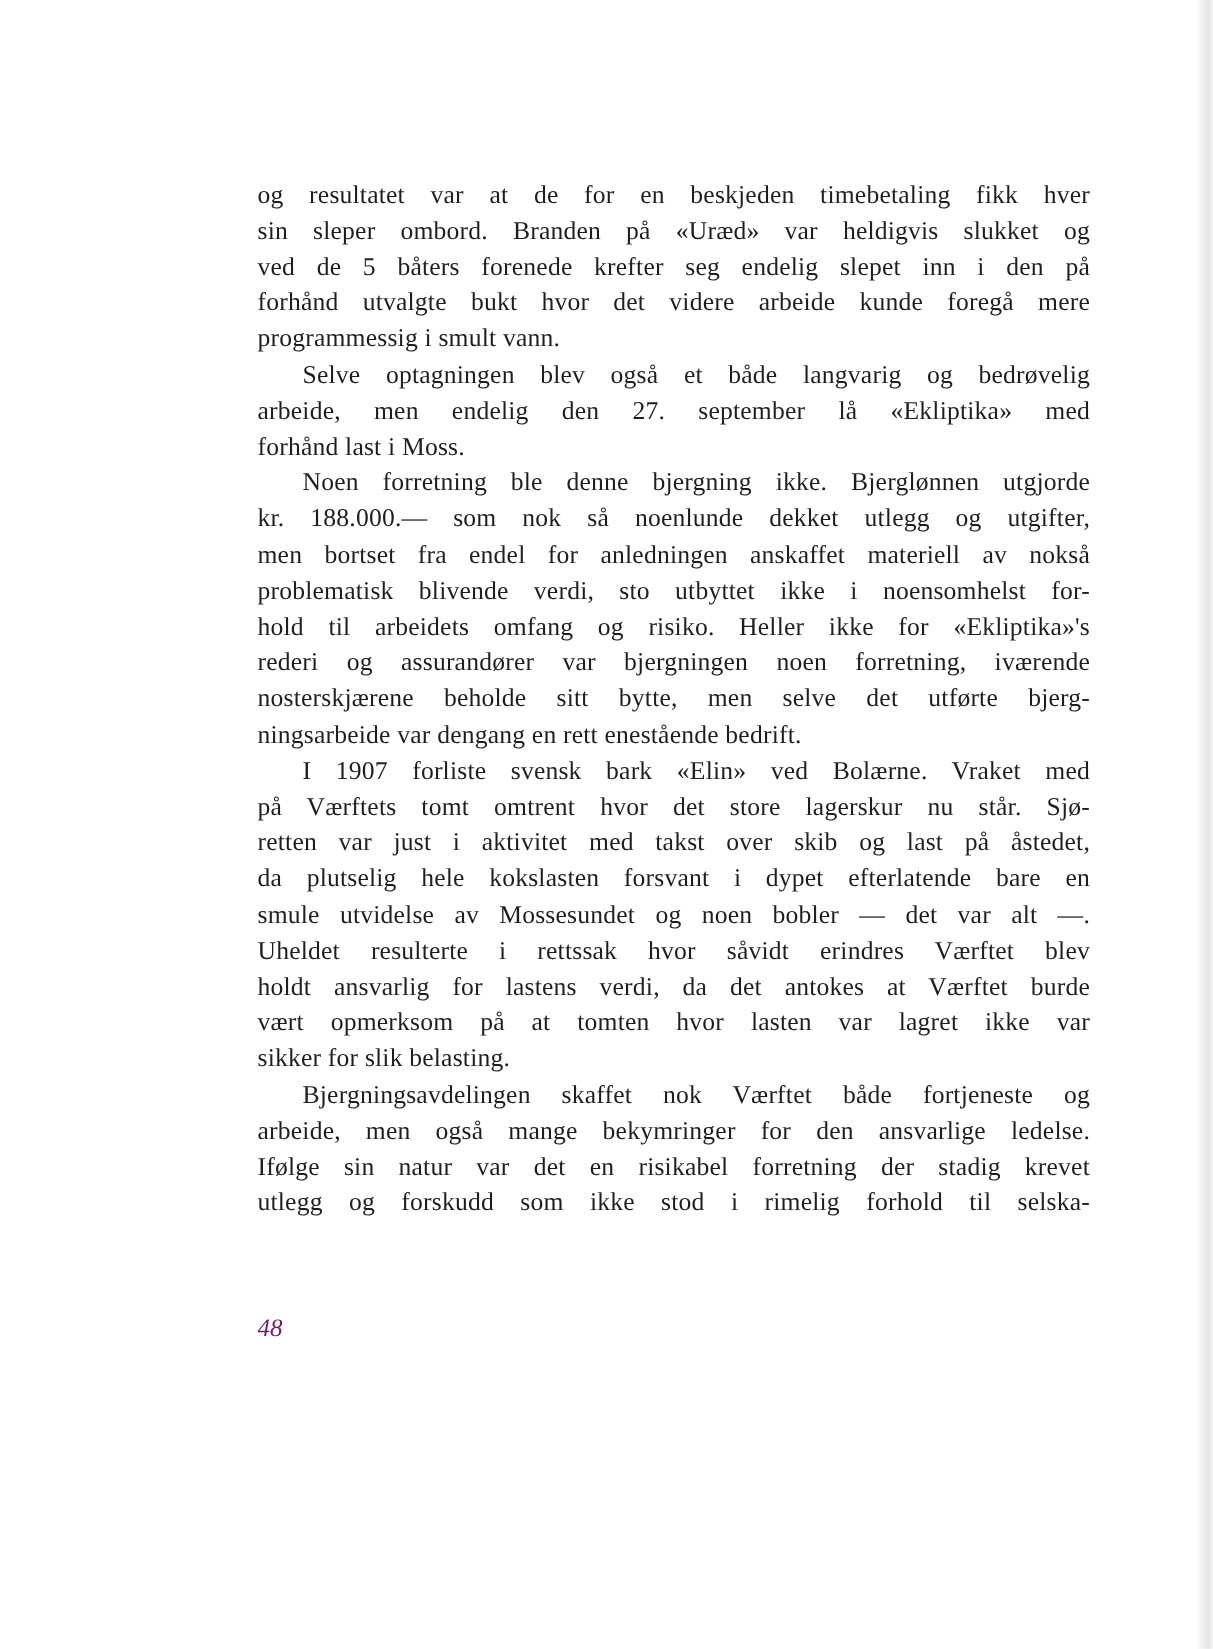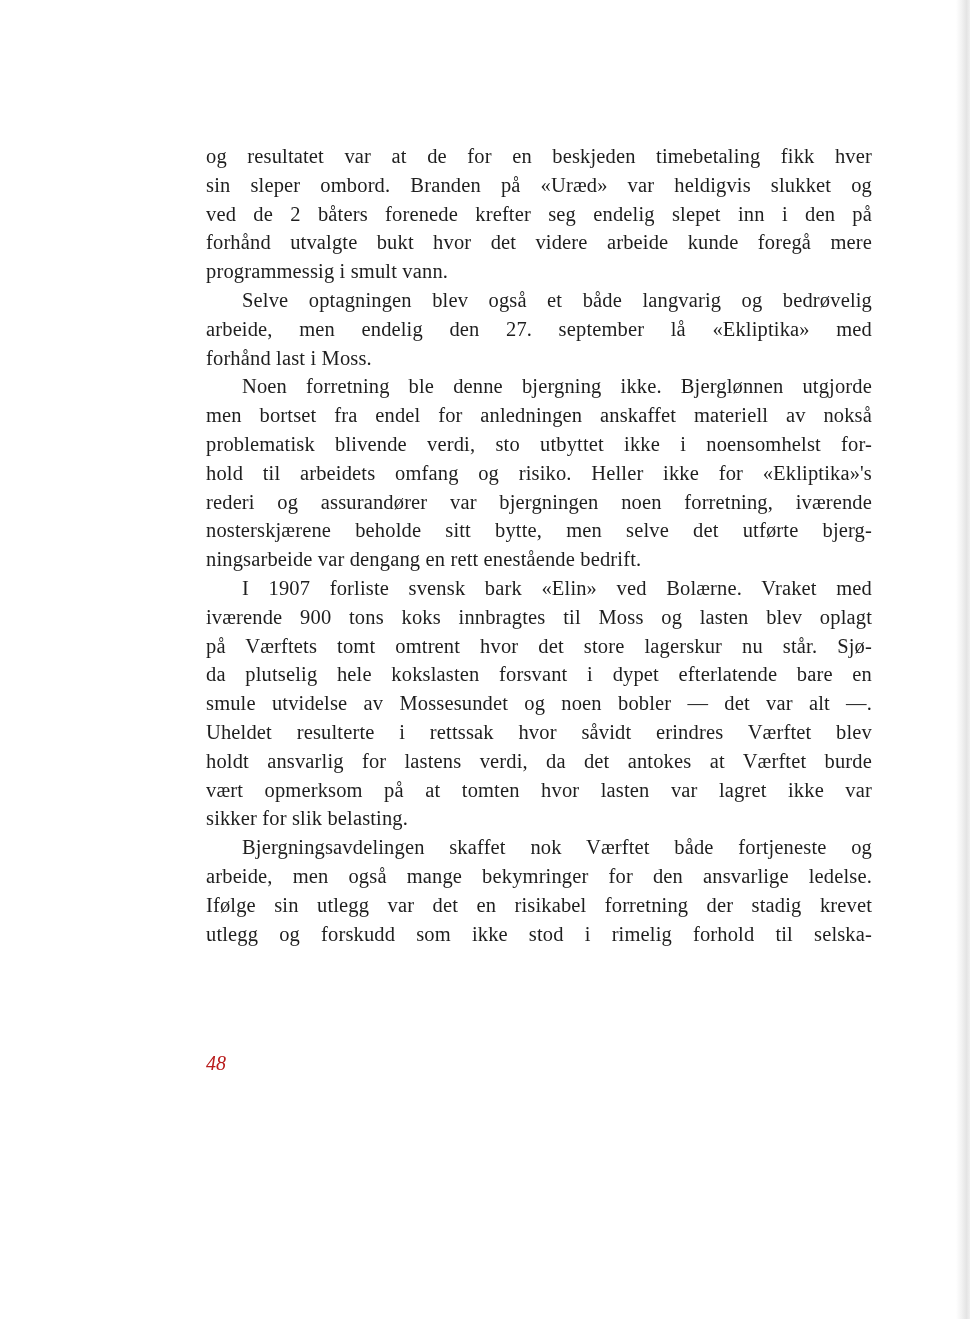--- a/index.html
+++ b/index.html
@@ -53,69 +53,70 @@
     }
     .line.indent {
       padding-left: 36px;
     }
     .page-number {
       position: absolute;
       left: 206px;
       top: 1052px;
       font-size: 20px;
       font-style: italic;
-      color: #b91c1c;
+      color: #701a75;
     }
   </style>
 </head>
 <body>
 
 <div class="page">
   <div class="edge-shadow"></div>
 
   <div class="text-block">
 
     <div>
       <span class="line">og resultatet var at de for en beskjeden timebetaling fikk hver</span>
       <span class="line">sin sleper ombord. Branden på «Uræd» var heldigvis slukket og</span>
-      <span class="line">ved de 2 båters forenede krefter seg endelig slepet inn i den på</span>
+      <span class="line">ved de 5 båters forenede krefter seg endelig slepet inn i den på</span>
       <span class="line">forhånd utvalgte bukt hvor det videre arbeide kunde foregå mere</span>
       <span class="line last">programmessig i smult vann.</span>
     </div>
 
     <div>
       <span class="line indent">Selve optagningen blev også et både langvarig og bedrøvelig</span>
       <span class="line">arbeide, men endelig den 27. september lå «Ekliptika» med</span>
       <span class="line last">forhånd last i Moss.</span>
     </div>
 
     <div>
       <span class="line indent">Noen forretning ble denne bjergning ikke. Bjerglønnen utgjorde</span>
+      <span class="line">kr. 188.000.— som nok så noenlunde dekket utlegg og utgifter,</span>
       <span class="line">men bortset fra endel for anledningen anskaffet materiell av nokså</span>
       <span class="line">problematisk blivende verdi, sto utbyttet ikke i noensomhelst for-</span>
       <span class="line">hold til arbeidets omfang og risiko. Heller ikke for «Ekliptika»'s</span>
       <span class="line">rederi og assurandører var bjergningen noen forretning, iværende</span>
       <span class="line">nosterskjærene beholde sitt bytte, men selve det utførte bjerg-</span>
       <span class="line last">ningsarbeide var dengang en rett enestående bedrift.</span>
     </div>
 
     <div>
       <span class="line indent">I 1907 forliste svensk bark «Elin» ved Bolærne. Vraket med</span>
-      <span class="line">iværende 900 tons koks innbragtes til Moss og lasten blev oplagt</span>
       <span class="line">på Værftets tomt omtrent hvor det store lagerskur nu står. Sjø-</span>
+      <span class="line">retten var just i aktivitet med takst over skib og last på åstedet,</span>
       <span class="line">da plutselig hele kokslasten forsvant i dypet efterlatende bare en</span>
       <span class="line">smule utvidelse av Mossesundet og noen bobler — det var alt —.</span>
       <span class="line">Uheldet resulterte i rettssak hvor såvidt erindres Værftet blev</span>
       <span class="line">holdt ansvarlig for lastens verdi, da det antokes at Værftet burde</span>
       <span class="line">vært opmerksom på at tomten hvor lasten var lagret ikke var</span>
       <span class="line last">sikker for slik belasting.</span>
     </div>
 
     <div>
       <span class="line indent">Bjergningsavdelingen skaffet nok Værftet både fortjeneste og</span>
       <span class="line">arbeide, men også mange bekymringer for den ansvarlige ledelse.</span>
-      <span class="line">Ifølge sin utlegg var det en risikabel forretning der stadig krevet</span>
+      <span class="line">Ifølge sin natur var det en risikabel forretning der stadig krevet</span>
       <span class="line">utlegg og forskudd som ikke stod i rimelig forhold til selska-</span>
     </div>
   </div>
 
   <div class="page-number">48</div>
 </div>
 
 </body></html>

